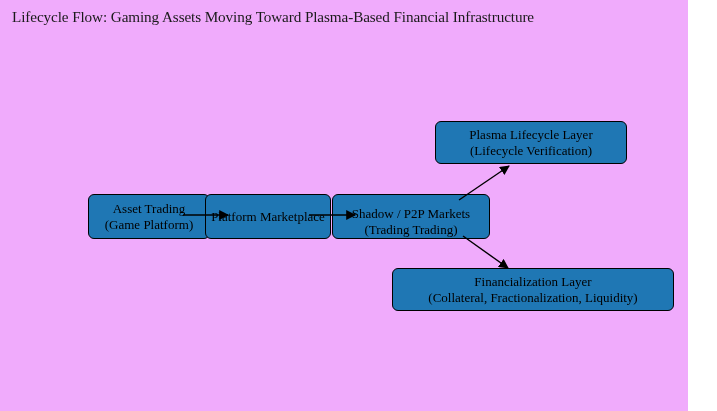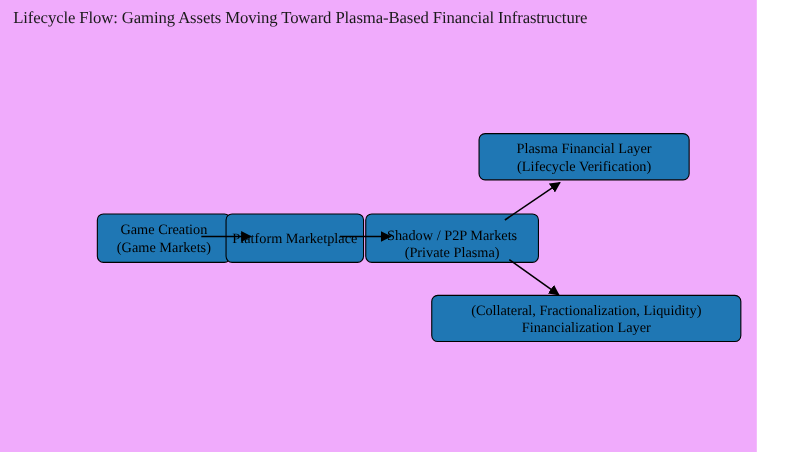--- a/index.html
+++ b/index.html
@@ -71,36 +71,36 @@
         <path d="M 0 0 L 10 5 L 0 10 z" fill="#000000"></path>
       </marker>
     </defs>
     <line x1="183" y1="215" x2="228" y2="215" stroke="#000000" stroke-width="1.4" marker-end="url(#ah)"></line>
     <line x1="309" y1="215" x2="355" y2="215" stroke="#000000" stroke-width="1.4" marker-end="url(#ah)"></line>
     <line x1="459" y1="200" x2="509" y2="166" stroke="#000000" stroke-width="1.4" marker-end="url(#ah)"></line>
     <line x1="463" y1="236" x2="508" y2="268" stroke="#000000" stroke-width="1.4" marker-end="url(#ah)"></line>
   </svg>
 
   <div class="node" id="node-asset-creation">
-    <span class="ln">Game Creation</span>
-    <span class="ln">(Game Markets)</span>
+    <span class="ln">Asset Trading</span>
+    <span class="ln">(Game Platform)</span>
   </div>
 
   <div class="node" id="node-platform-marketplace">
     <span class="ln">Platform Marketplace</span>
   </div>
 
   <div class="node" id="node-shadow-p2p">
     <span class="ln">Shadow / P2P Markets</span>
-    <span class="ln">(Private Plasma)</span>
+    <span class="ln">(Trading Trading)</span>
   </div>
 
   <div class="node" id="node-plasma-settlement">
-    <span class="ln">Plasma Financial Layer</span>
+    <span class="ln">Plasma Lifecycle Layer</span>
     <span class="ln">(Lifecycle Verification)</span>
   </div>
 
   <div class="node" id="node-financialization">
+    <span class="ln">Financialization Layer</span>
     <span class="ln">(Collateral, Fractionalization, Liquidity)</span>
-    <span class="ln">Financialization Layer</span>
   </div>
 
 </div>
 
 </body></html>

